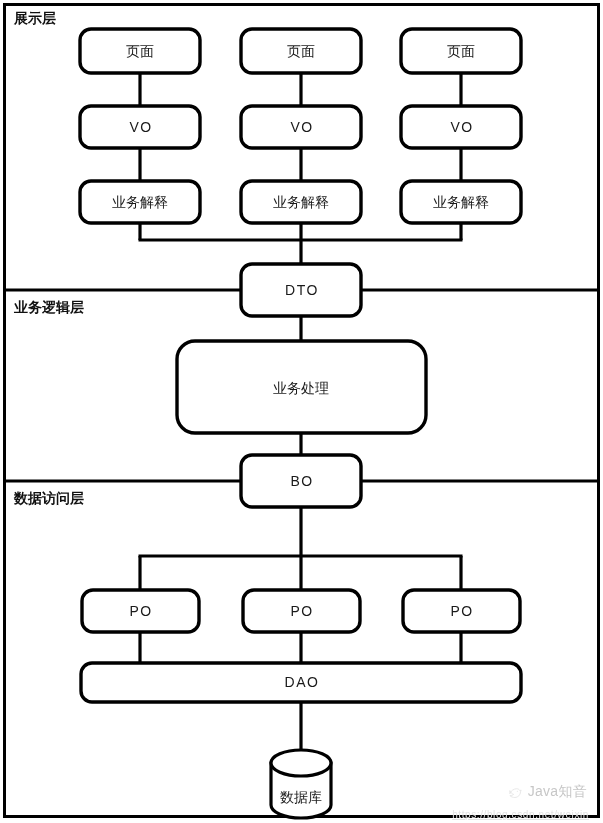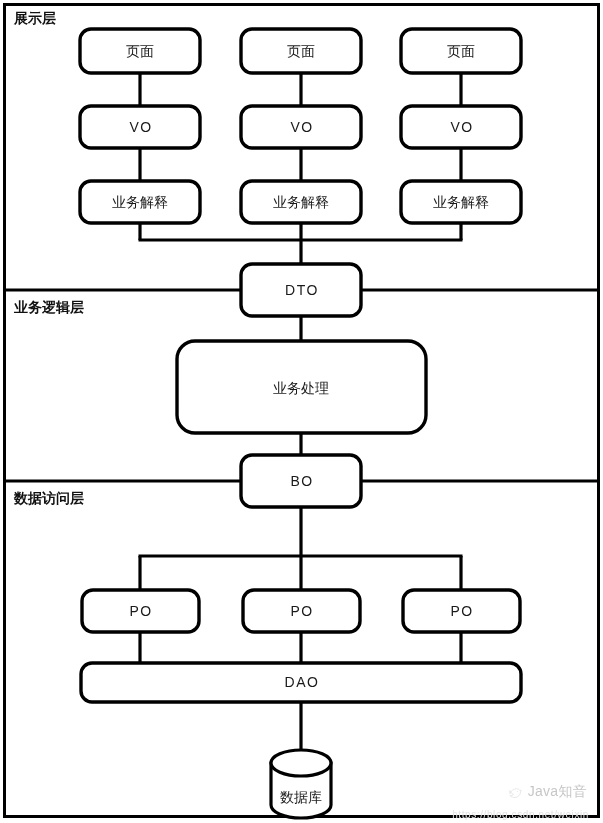--- a/index.html
+++ b/index.html
@@ -105,20 +105,21 @@
   .footer-url {
     position: absolute;
     right: 14px;
     bottom: 3px;
     font-family: "Liberation Sans", "DejaVu Sans", sans-serif;
     font-size: 10px;
     color: #e3e3e3;
     letter-spacing: 0.6px;
     pointer-events: none;
     white-space: nowrap;
+    text-decoration: underline;
   }
 </style>
 </head>
 <body>
 
 <div id="canvas">
 
   <svg class="diagram" viewBox="0 0 603 823">
 
     <rect class="frame-rect" x="4.5" y="4.5" width="594" height="812"></rect>

